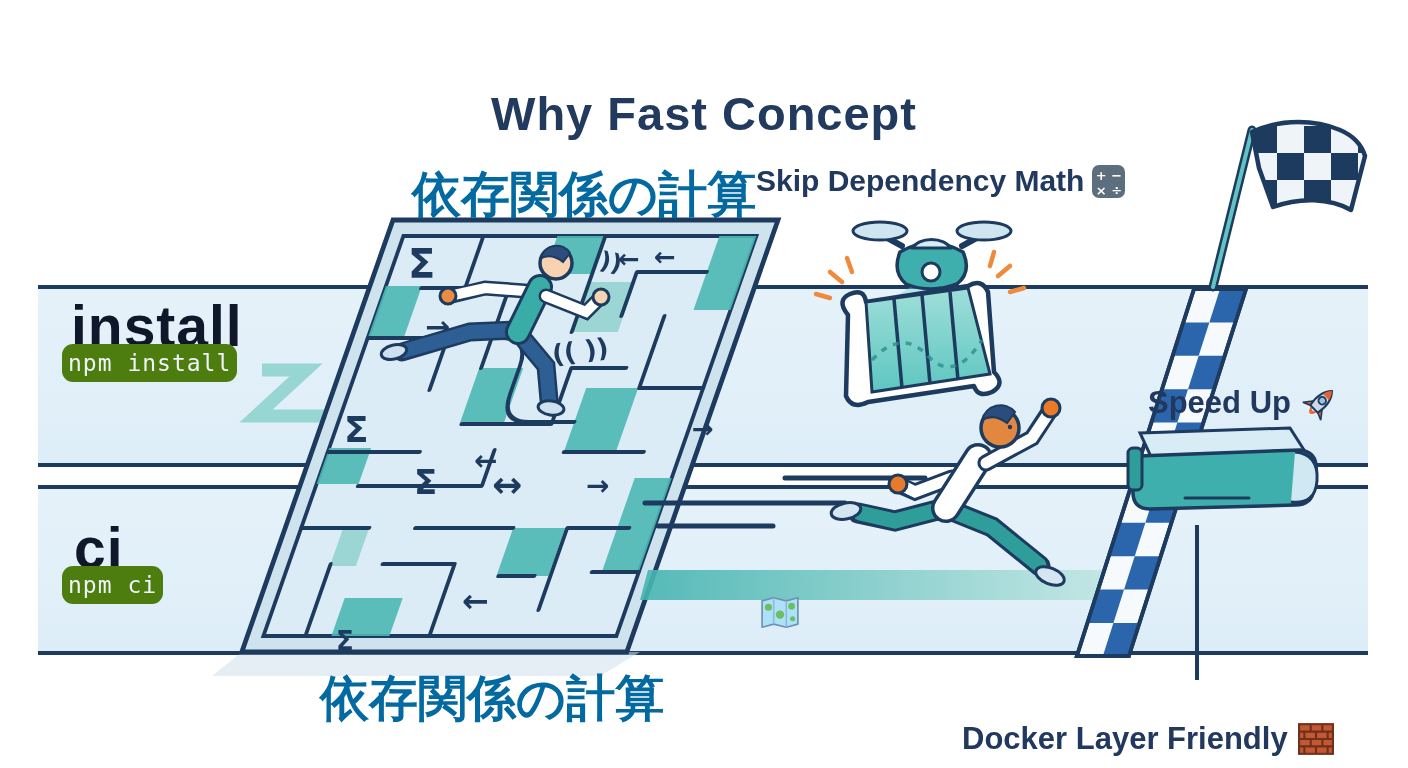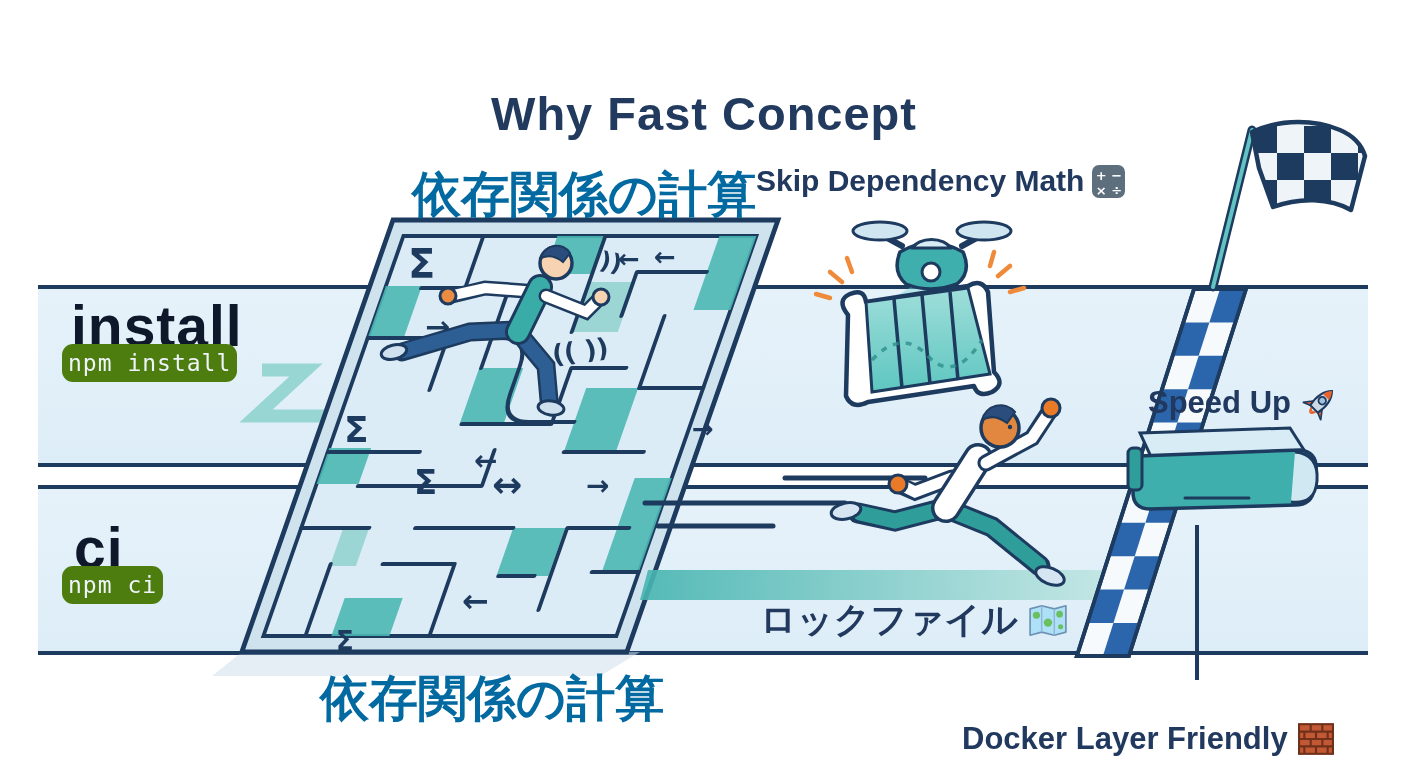--- a/index.html
+++ b/index.html
@@ -252,21 +252,20 @@
         <path d="M13,20 L6,29 L13,26 Z" fill="#e8622d" stroke="#1d3a5f" stroke-width="1.5"></path>
         <path d="M23,20 L30,29 L23,26 Z" fill="#e8622d" stroke="#1d3a5f" stroke-width="1.5"></path>
         <path d="M18,2 C23,7 25,16 23,26 L13,26 C11,16 13,7 18,2 Z" fill="#cdd9e5" stroke="#1d3a5f" stroke-width="2"></path>
         <path d="M18,2 C20,4 21.5,7 22,10 L14,10 C14.5,7 16,4 18,2 Z" fill="#e8622d"></path>
         <circle cx="18" cy="15" r="3.5" fill="#9fc3de" stroke="#1d3a5f" stroke-width="1.8"></circle>
       </g>
     </svg>
   </div>
 
   <div class="abs callout" style="left:760px;top:596px;font-size:36px;">
-    <span>ロックファイル</span>
     <svg width="40" height="33" viewBox="0 0 38 30">
       <path d="M2,4 L13,1 L25,4 L36,1 L36,26 L25,29 L13,26 L2,29 Z" fill="#aee1f7" stroke="#6e92b5" stroke-width="1.6" stroke-linejoin="round"></path>
       <path d="M13,1 V26 M25,4 V29" stroke="#8fb6d4" stroke-width="1.4"></path>
       <circle cx="8" cy="10" r="3.4" fill="#6abf5e"></circle>
         <circle cx="19" cy="17" r="4" fill="#6abf5e"></circle>
       <circle cx="30" cy="9" r="3.2" fill="#6abf5e"></circle>
         <circle cx="31" cy="21" r="2.4" fill="#6abf5e"></circle>
     </svg>
   </div>
 

